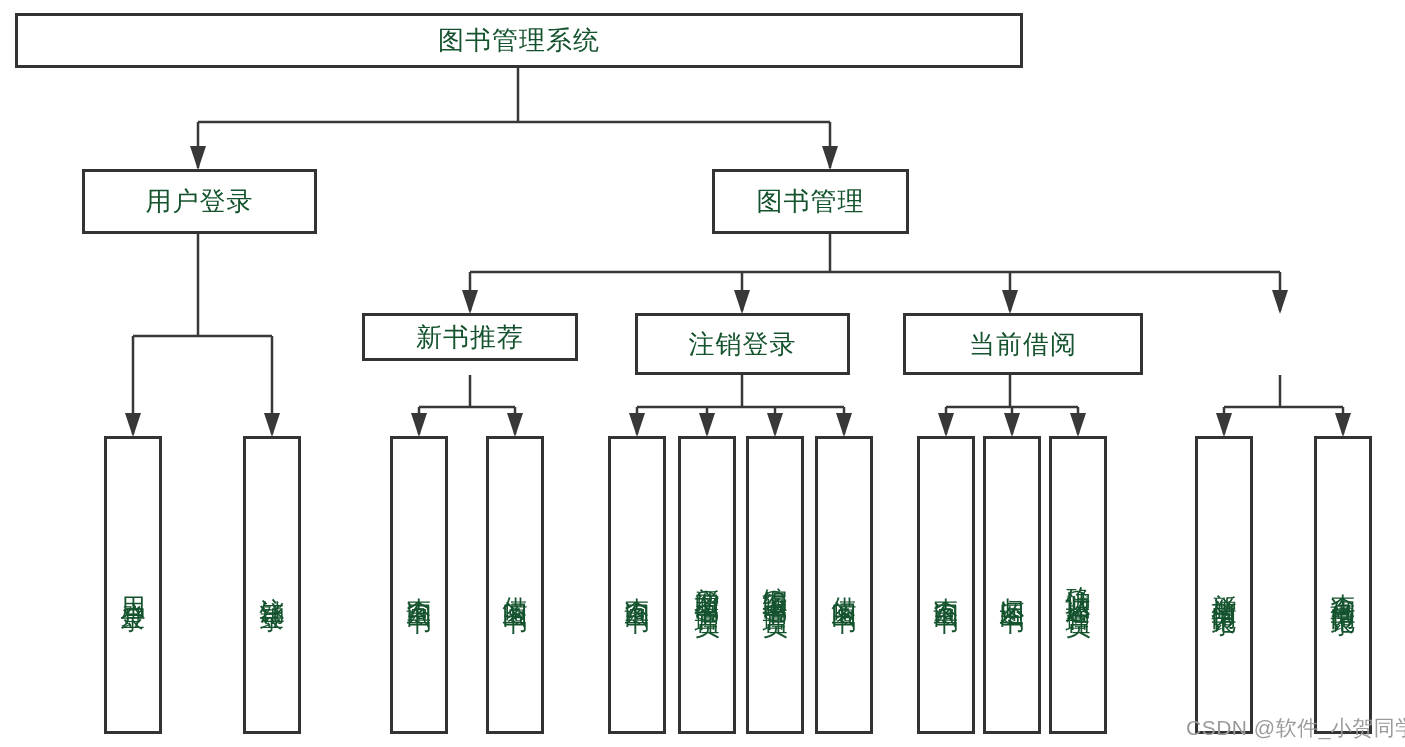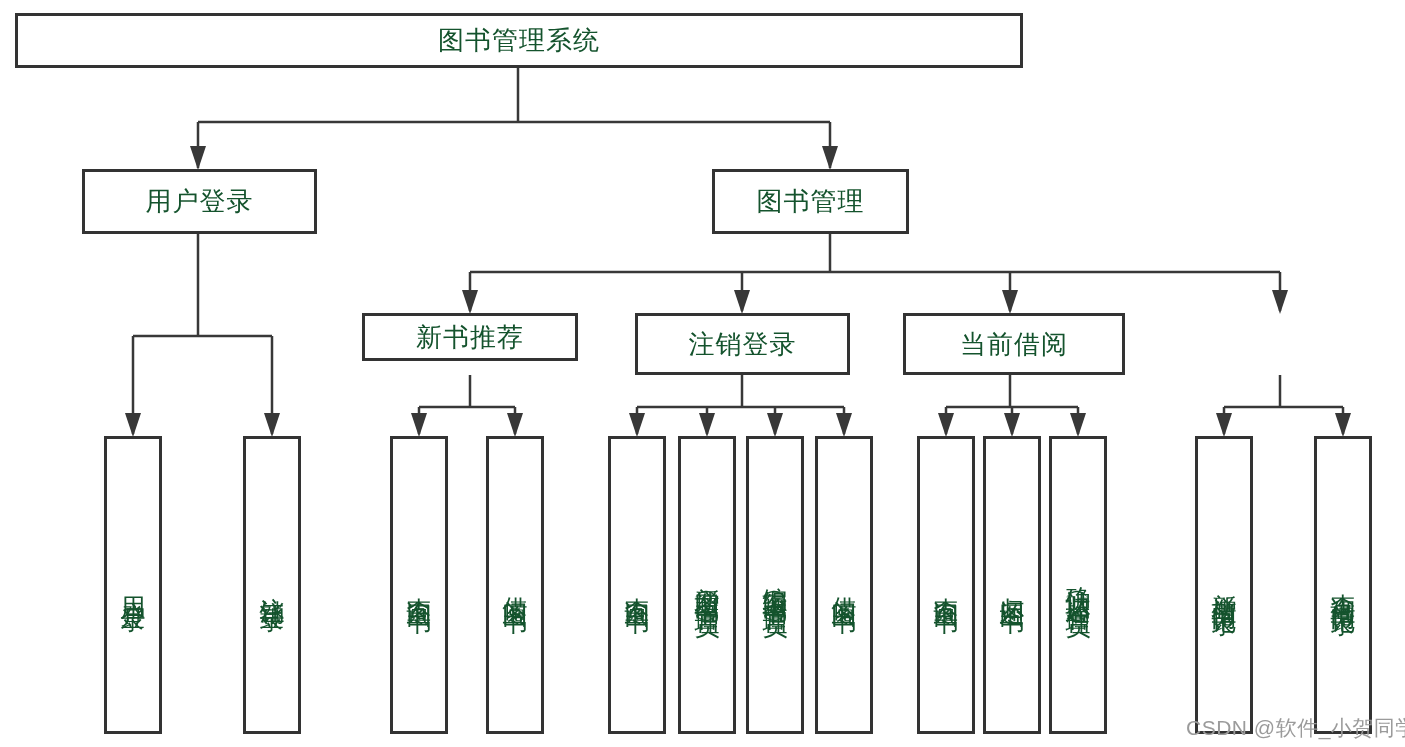--- a/index.html
+++ b/index.html
@@ -106,21 +106,21 @@
   <div class="node h" style="left:712px;top:169px;width:197px;height:65px">
     <span>图书管理</span>
   </div>
 
   <div class="node h" style="left:362px;top:313px;width:216px;height:48px">
     <span>新书推荐</span>
   </div>
   <div class="node h" style="left:635px;top:313px;width:215px;height:62px">
     <span>注销登录</span>
   </div>
-  <div class="node h" style="left:903px;top:313px;width:222px;height:62px">
+  <div class="node h" style="left:903px;top:313px;width:240px;height:62px">
     <span>当前借阅</span>
   </div>
 
   <div class="node v" style="left:104px;top:436px;width:58px;height:298px">
     <span>用户登录</span>
   </div>
   <div class="node v" style="left:243px;top:436px;width:58px;height:298px">
     <span>注销登录</span>
   </div>
 

